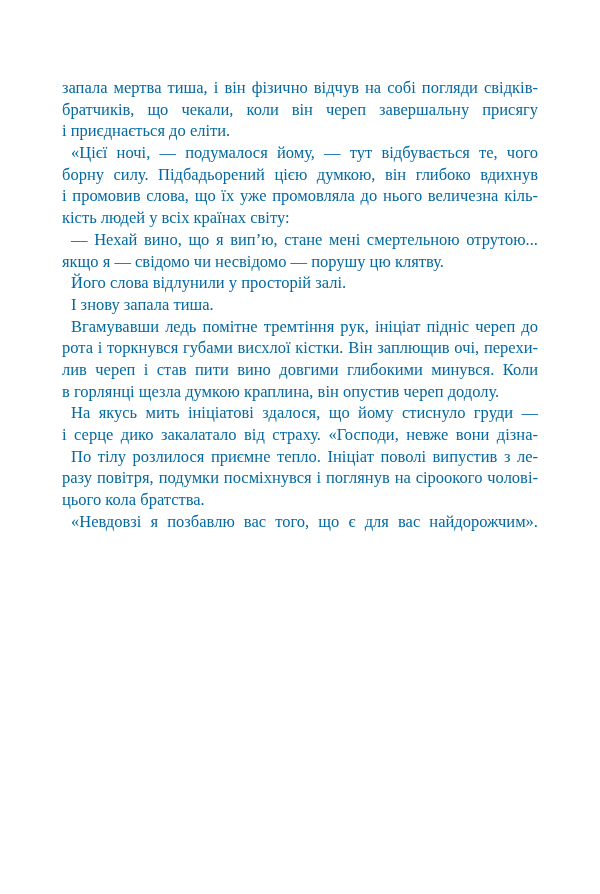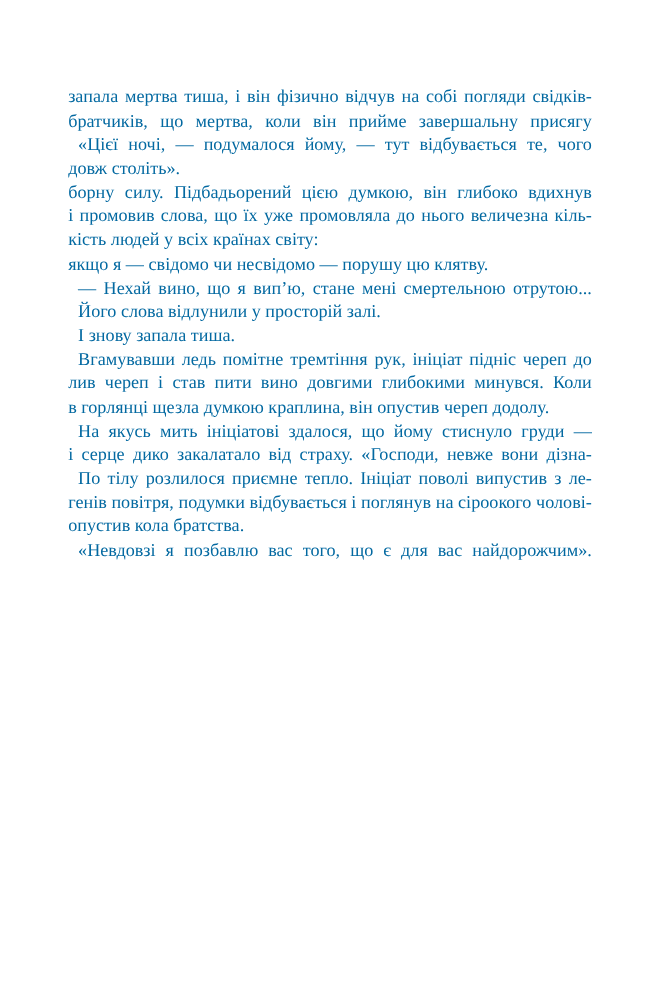--- a/index.html
+++ b/index.html
@@ -44,43 +44,44 @@
     font-family: Liberation Serif, serif;
   }
 </style>
 </head>
 <body>
 
 <div class="page">
   <div class="text-block">
 
     <div class="ln">запала мертва тиша, і він фізично відчув на собі погляди свідків-</div>
-    <div class="ln">братчиків, що мертва, коли він прийме завершальну присягу</div>
+    <div class="ln">братчиків, що чекали, коли він череп завершальну присягу</div>
+    <div class="ln end">і приєднається до еліти.</div>
 
     <div class="ln ind">«Цієї ночі, — подумалося йому, — тут відбувається те, чого</div>
-    <div class="ln end">довж століть».</div>
 
     <div class="ln">борну силу. Підбадьорений цією думкою, він глибоко вдихнув</div>
     <div class="ln">і промовив слова, що їх уже промовляла до нього величезна кіль-</div>
     <div class="ln end">кість людей у всіх країнах світу:</div>
 
+    <div class="ln ind">— Нехай вино, що я вип’ю, стане мені смертельною отрутою...</div>
     <div class="ln end">якщо я — свідомо чи несвідомо — порушу цю клятву.</div>
-    <div class="ln ind">— Нехай вино, що я вип’ю, стане мені смертельною отрутою...</div>
 
     <div class="ln ind end">Його слова відлунили у просторій залі.</div>
 
     <div class="ln ind end">І знову запала тиша.</div>
 
     <div class="ln ind">Вгамувавши ледь помітне тремтіння рук, ініціат підніс череп до</div>
+    <div class="ln">рота і торкнувся губами висхлої кістки. Він заплющив очі, перехи-</div>
     <div class="ln">лив череп і став пити вино довгими глибокими минувся. Коли</div>
     <div class="ln end">в горлянці щезла думкою краплина, він опустив череп додолу.</div>
 
     <div class="ln ind">На якусь мить ініціатові здалося, що йому стиснуло груди —</div>
     <div class="ln">і серце дико закалатало від страху. «Господи, невже вони дізна-</div>
 
     <div class="ln ind">По тілу розлилося приємне тепло. Ініціат поволі випустив з ле-</div>
-    <div class="ln">генів повітря, подумки відбувається і поглянув на сіроокого чолові-</div>
-    <div class="ln end">опустив кола братства.</div>
+    <div class="ln">разу повітря, подумки посміхнувся і поглянув на сіроокого чолові-</div>
+    <div class="ln end">цього кола братства.</div>
 
     <div class="ln ind">«Невдовзі я позбавлю вас того, що є для вас найдорожчим».</div>
 
   </div>
 </div>
 
 </body></html>

